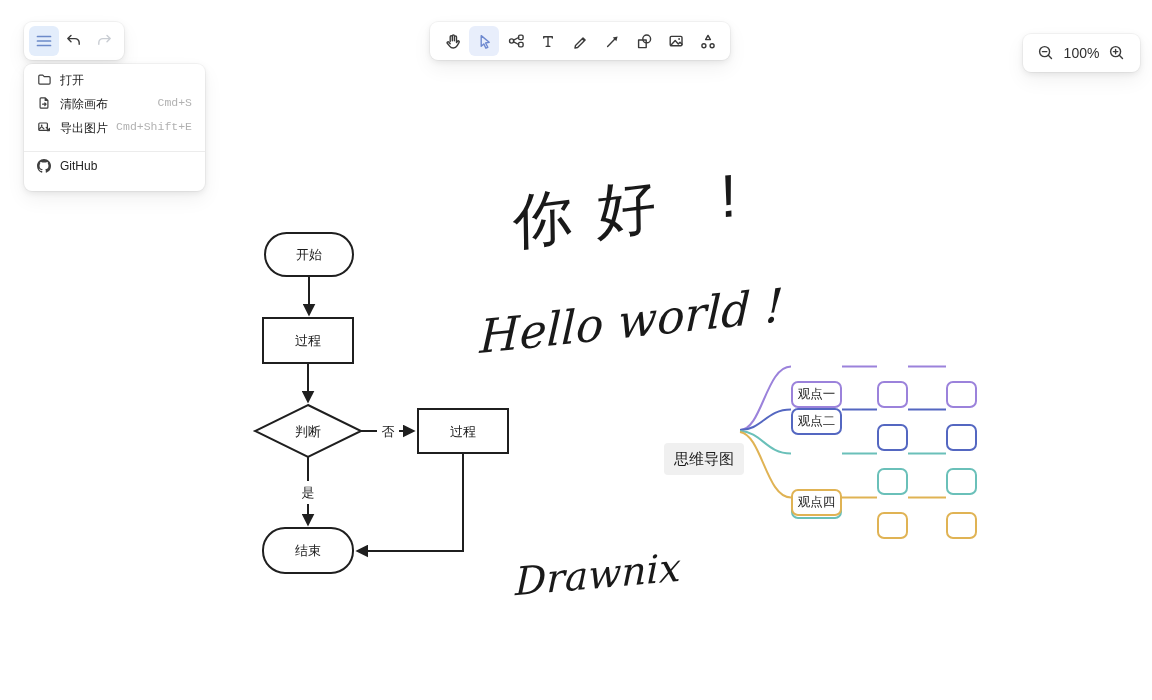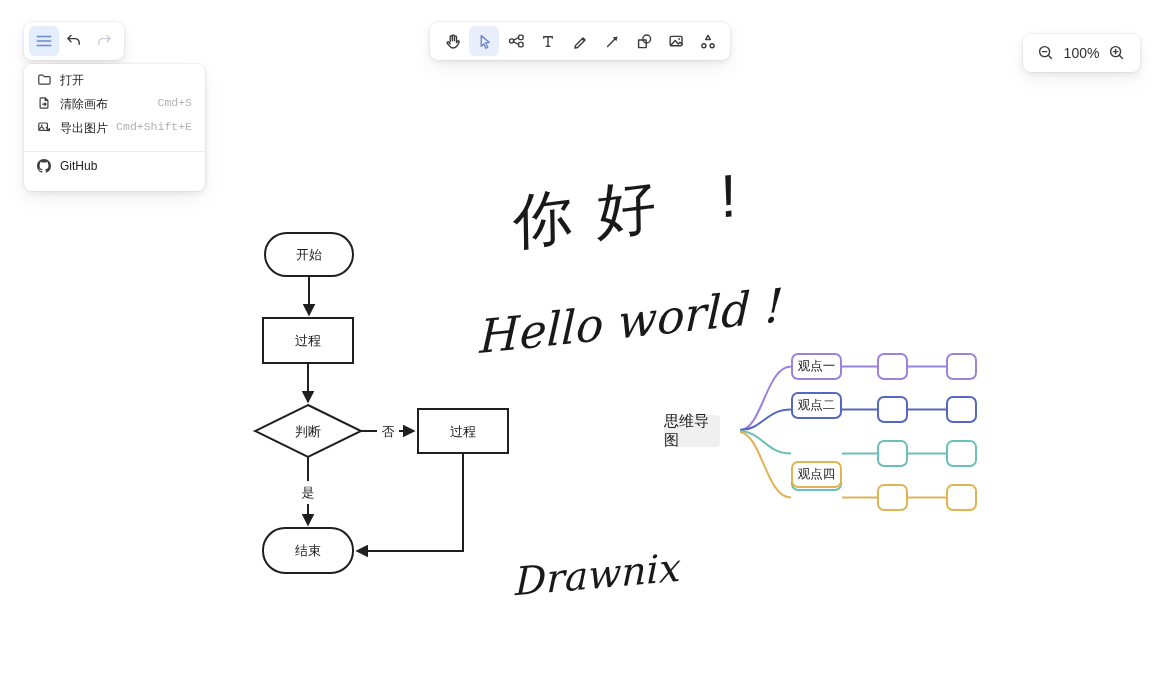--- a/index.html
+++ b/index.html
@@ -43,22 +43,22 @@
   .fc-line{fill:none;stroke:#1f1f1f;stroke-width:2;}
   .fc-text{fill:#1c1c1c;font-size:13px;font-family:"Liberation Sans","DejaVu Sans",sans-serif;text-anchor:middle;}
   .mm-line{fill:none;stroke-width:2;}
 
   .hw{position:absolute;color:#191919;white-space:nowrap;}
   #hw-cn{left:512px;top:168px;font-size:60px;letter-spacing:24px;transform:rotate(-7deg) skewX(-6deg);}
   #hw-en{left:479px;top:294px;font-size:46px;font-family:"DejaVu Serif",serif;font-style:italic;transform:rotate(-6deg) skewX(-8deg);}
   #hw-sig{left:515px;top:552px;font-size:39px;font-family:"DejaVu Serif",serif;font-style:italic;transform:rotate(-5deg) skewX(-6deg);}
 
   .mm-node{position:absolute;box-sizing:border-box;background:#fff;border:2px solid #999;
-           border-radius:7px;font-size:12.5px;display:flex;align-items:center;justify-content:center;cursor:pointer;}
-  #mm-root{left:664px;top:415px;width:56px;height:32px;background:#f0f0f0;border:none;border-radius:4px;
+           border-radius:7px;font-size:12.5px;display:flex;align-items:center;justify-content:center;cursor:pointer;margin-top:28px;}
+  #mm-root{left:664px;top:415px;width:80px;height:32px;background:#f0f0f0;border:none;border-radius:4px;
            font-size:15px;font-weight:500;color:#1c1c1c;}
   .mm-label{left:791px;width:51px;height:27px;color:#1c1c1c;}
   .mm-box{width:31px;height:27px;}
 </style>
 </head>
 <body>
 
 <div class="app">
 
   <svg id="canvas-svg" width="1152" height="700" viewBox="0 0 1152 700">
@@ -118,21 +118,21 @@
     </g>
   </svg>
 
   <div class="hw" id="hw-cn">你好 !</div>
   <div class="hw" id="hw-en">Hello world !</div>
   <div class="hw" id="hw-sig">Drawnix</div>
 
   <div class="mm-node" id="mm-root">思维导图</div>
 
   <div class="mm-node mm-label" style="top: 353px; border-color: rgb(155, 130, 219);">观点一</div>
-  <div class="mm-node mm-label" style="top: 392px; border-color: rgb(84, 103, 193); text-align: center;">观点二</div>
+  <div class="mm-node mm-label" style="top: 380px; border-color: rgb(84, 103, 193); text-align: center;">观点二</div>
   <div class="mm-node mm-label" style="top: 464px; border-color: rgb(106, 192, 185);">观点三</div>
   <div class="mm-node mm-label" style="top: 461px; border-color: rgb(224, 179, 84);">观点四</div>
 
   <div class="mm-node mm-box" style="left: 877px; top: 353px; border-color: rgb(155, 130, 219);"></div>
   <div class="mm-node mm-box" style="left: 946px; top: 353px; border-color: rgb(155, 130, 219);"></div>
   <div class="mm-node mm-box" style="left: 877px; top: 396px; border-color: rgb(84, 103, 193);"></div>
   <div class="mm-node mm-box" style="left: 946px; top: 396px; border-color: rgb(84, 103, 193);"></div>
   <div class="mm-node mm-box" style="left: 877px; top: 440px; border-color: rgb(106, 192, 185);"></div>
   <div class="mm-node mm-box" style="left: 946px; top: 440px; border-color: rgb(106, 192, 185);"></div>
   <div class="mm-node mm-box" style="left: 877px; top: 484px; border-color: rgb(224, 179, 84);"></div>

